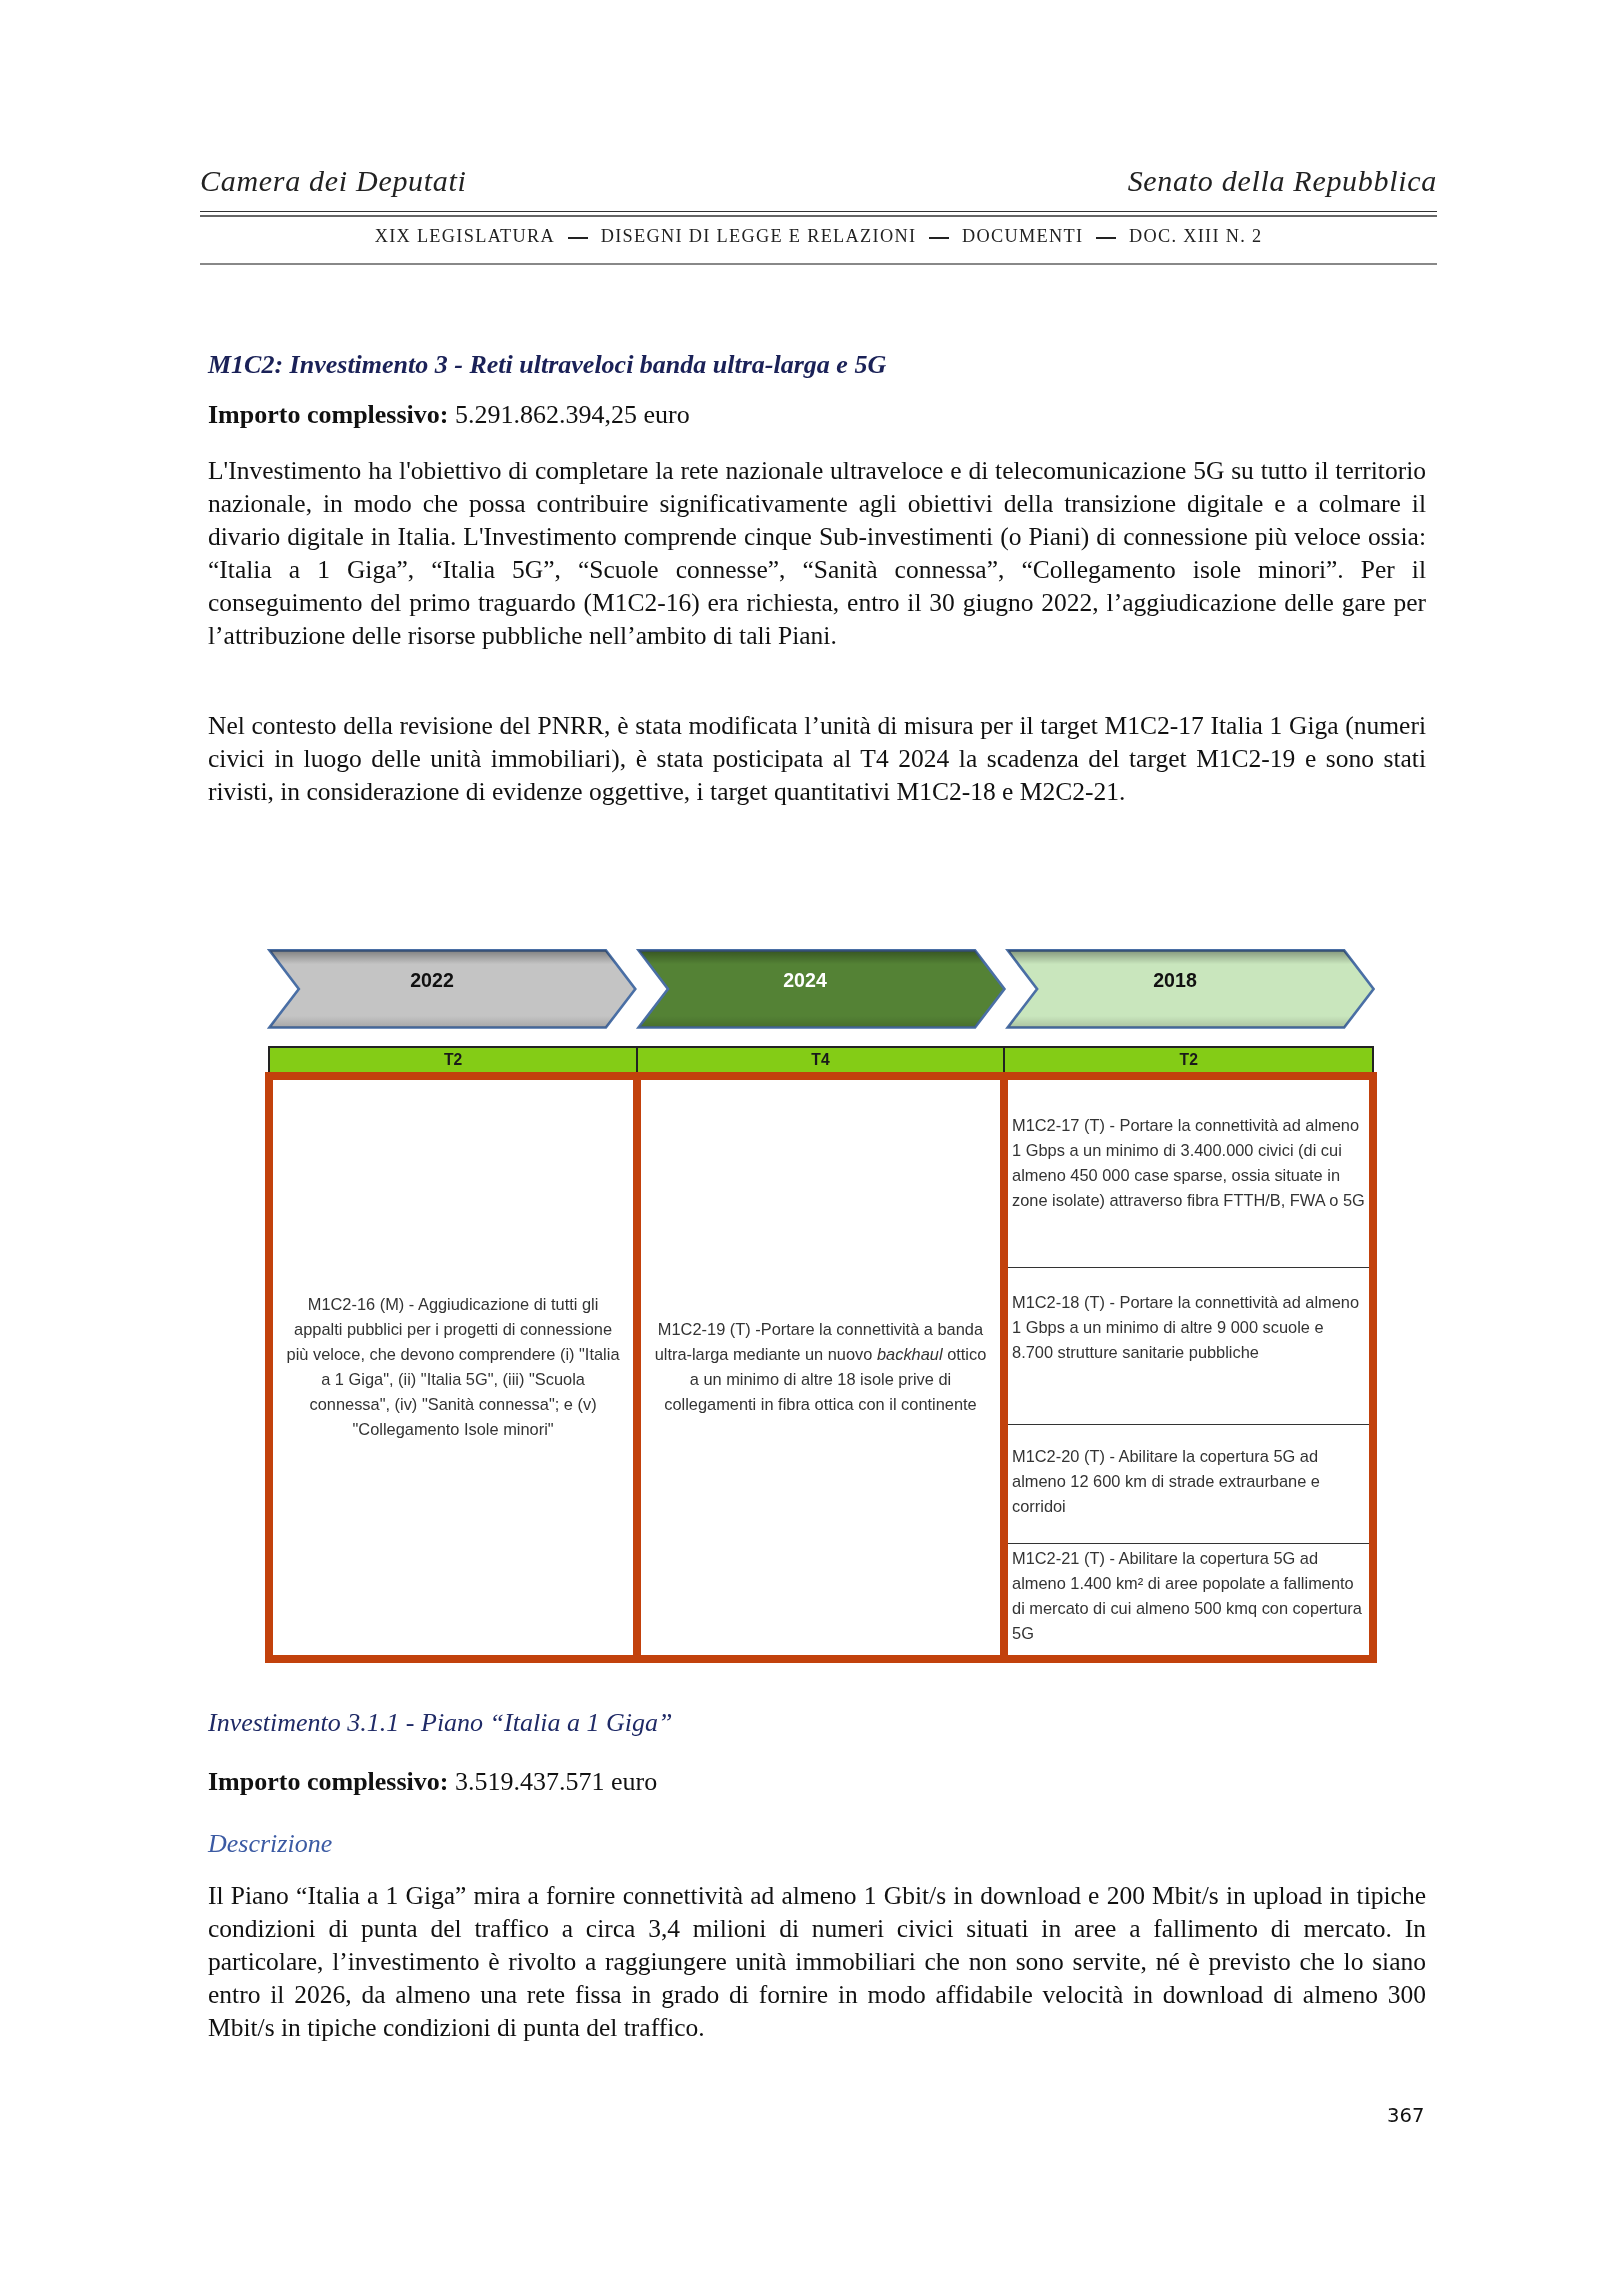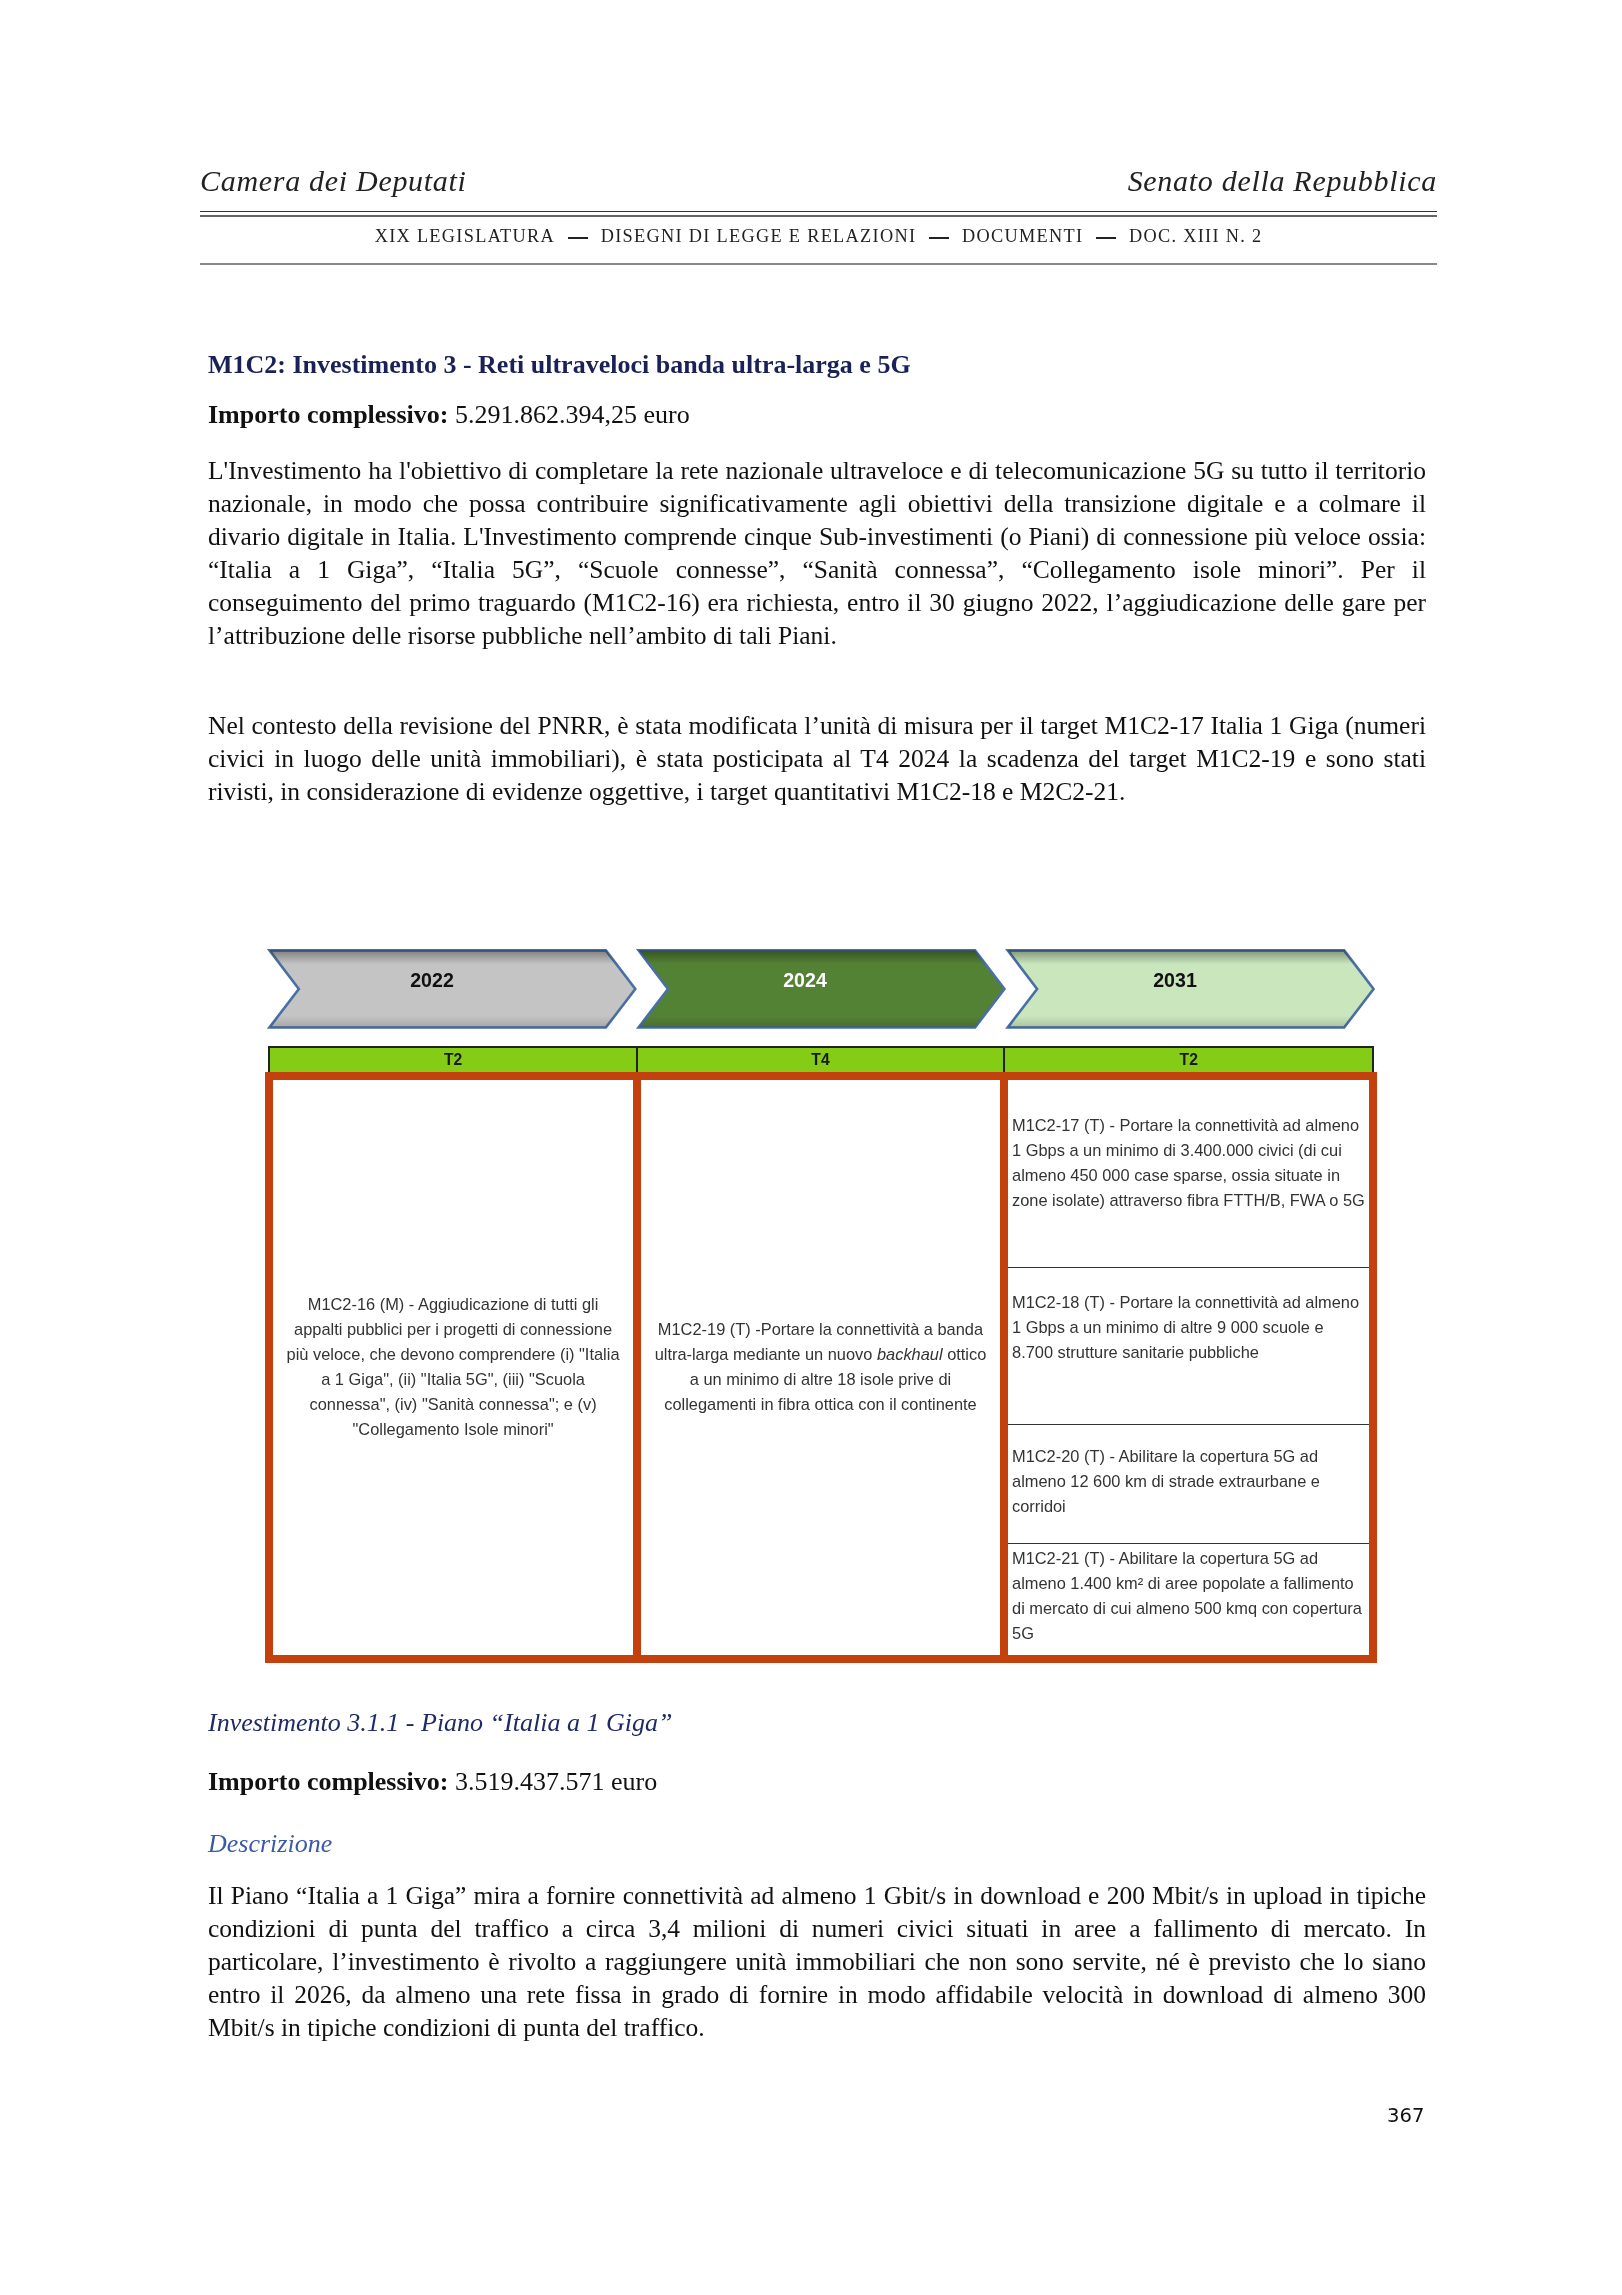--- a/index.html
+++ b/index.html
@@ -15,21 +15,21 @@
     .hdr-center .dash { display: inline-block; width: 17px; height: 2.6px; background: #222; vertical-align: middle; margin: 0 19.6px; }
     .rule-double { position: absolute; left: 200px; width: 1237px; }
     .rule-a { top: 211px; border-top: 1.3px solid #333; }
     .rule-b { top: 215px; border-top: 2px solid #666; }
     .hdr-sub { position: absolute; left: 200px; top: 226px; width: 1237px; text-align: center; font-size: 18.3px; letter-spacing: 1.3px; color: #222; }
     .hdr-sub .sep { display: inline-block; width: 19.6px; height: 2px; background: #222; vertical-align: middle; margin: 0 13px; }
     .rule-c { position: absolute; left: 200px; top: 263px; width: 1237px; border-top: 2px solid #888; }
 
     
     .block { position: absolute; left: 208px; width: 1218px; }
-    .title-blue { font-weight: bold; color: #1a2157; font-size: 26px; }
+    .title-blue { font-style: italic; font-weight: bold; color: #1a2157; font-size: 26px; }
     .amount { font-size: 26px; color: #111; }
     .amount b { font-weight: bold; font-family: Liberation Serif, serif; }
     .para { font-size: 25.5px; line-height: 33px; text-align: justify; color: #111; }
     .sub-italic { font-style: italic; color: #1f2a66; font-size: 26px; }
     .desc-label { font-style: italic; color: #3b5aa3; font-size: 26px; }
 
     
     .fig { position: absolute; left: 262px; top: 936px; width: 1119px; height: 694px; }
     .arrows { position: absolute; left: 0; top: 0; width: 1119px; height: 98px; }
     .arrow-label { position: absolute; top: 33px; font-family: "Liberation Sans", "DejaVu Sans", sans-serif; font-weight: bold; font-size: 19.6px; text-align: center; width: 196px; }
@@ -76,21 +76,21 @@
         <polygon points="10,22 525,22 570,81 525,140 10,140 55,81" fill="#c4c4c4" stroke="#4a6fa5" stroke-width="4"></polygon>
         <polygon points="10,22 525,22 570,81 525,140 10,140 55,81" fill="url(#gShade)"></polygon>
         <polygon points="575,22 1090,22 1135,81 1090,140 575,140 620,81" fill="#548235" stroke="#4a6fa5" stroke-width="4"></polygon>
         <polygon points="575,22 1090,22 1135,81 1090,140 575,140 620,81" fill="url(#gShade)"></polygon>
         <polygon points="1140,22 1655,22 1700,81 1655,140 1140,140 1185,81" fill="#c9e6bd" stroke="#4a6fa5" stroke-width="4"></polygon>
         <polygon points="1140,22 1655,22 1700,81 1655,140 1140,140 1185,81" fill="url(#gShade)"></polygon>
       </g>
   </svg>
   <span class="arrow-label" style="left: 72px; color: rgb(17, 17, 17);">2022</span>
   <span class="arrow-label" style="left: 445px; color: rgb(255, 255, 255);">2024</span>
-  <span class="arrow-label" style="left: 815px; color: rgb(17, 17, 17);">2031</span>
+  <span class="arrow-label" style="left: 815px; color: rgb(17, 17, 17);">2018</span>
 
   <table class="tbl">
     <colgroup>
         <col style="width:370px">
         <col style="width:370px">
         <col style="width:372px">
       </colgroup>
     <thead>
       <tr>
         <th>T2</th>

